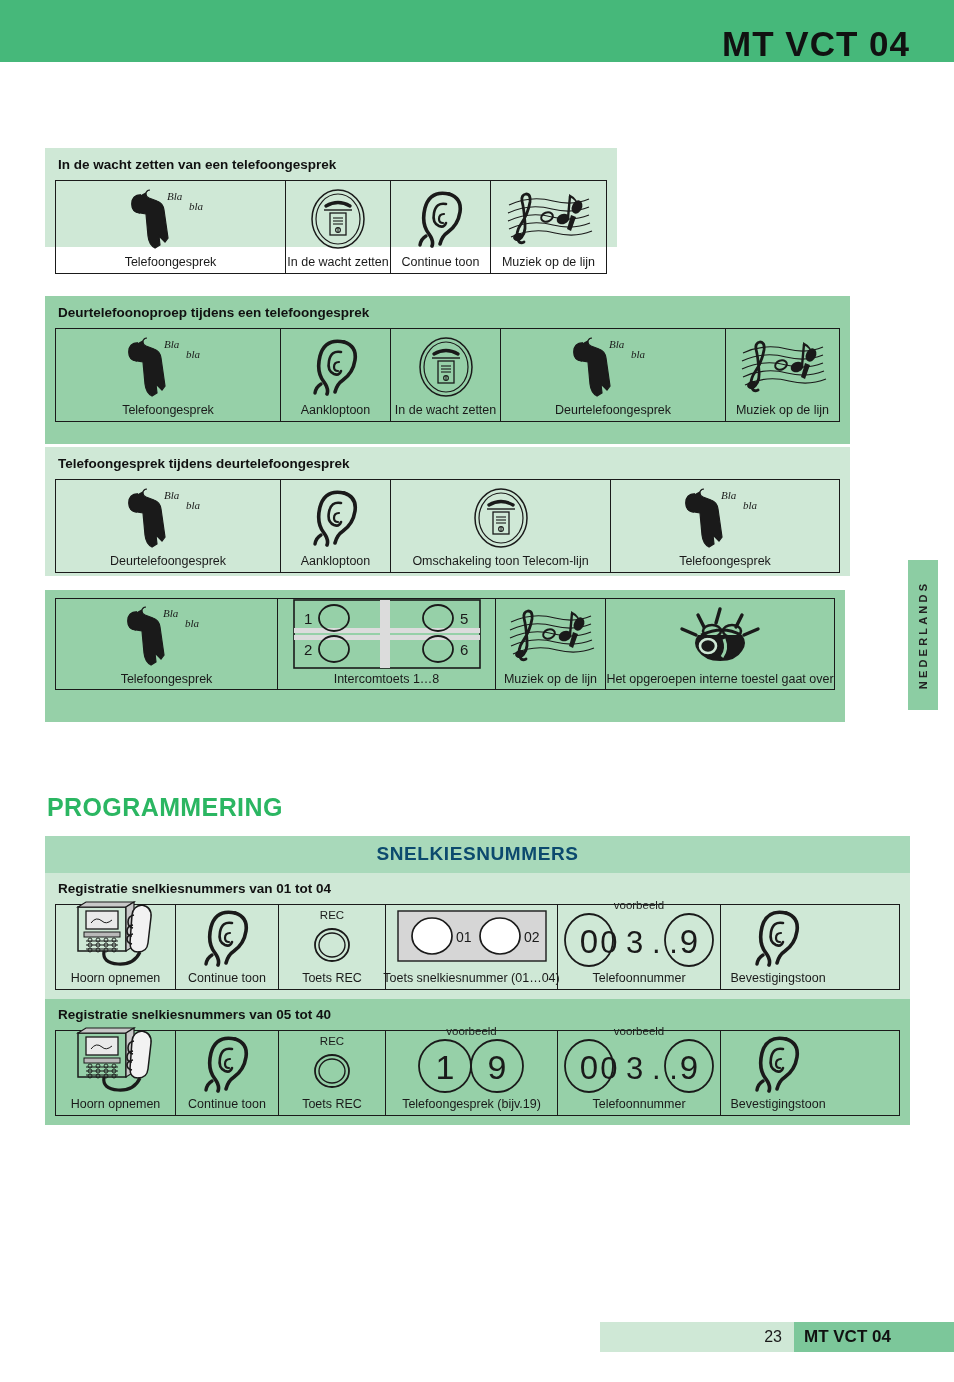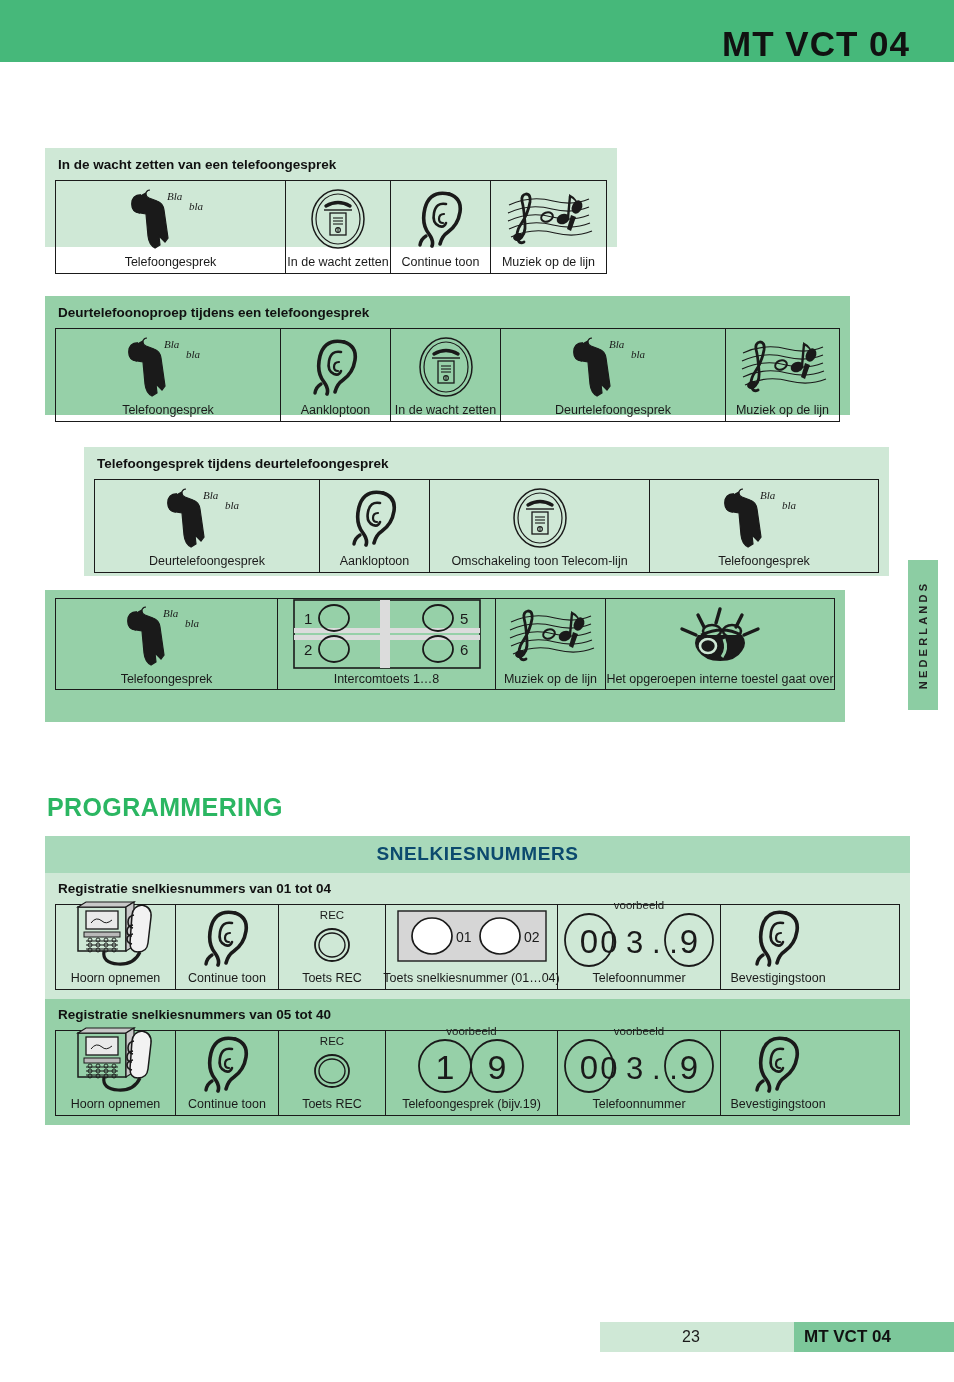--- a/index.html
+++ b/index.html
@@ -85,21 +85,21 @@
   .footer-light {
     position:absolute; left:600px; top:1322px; width:194px; height:30px;
     background:#cfe8d6;
   }
   .footer-dark {
     position:absolute; left:794px; top:1322px; width:160px; height:30px;
     background:#7cc79a;
   }
   .footer-page {
     position:absolute; left:600px; top:1322px; width:182px; height:22px;
-    line-height:30px; text-align:center;
+    line-height:30px; text-align:right;
     font-size:16px; color:#1a1a1a;
   }
   .footer-model {
     position:absolute; left:804px; top:1322px; height:30px;
     line-height:30px; font-size:17px; font-weight:bold; color:#111;
   }
 
   
   svg { display:block; }
   .blabla { font-family:"Liberation Serif", serif; font-style:italic; font-size:11px; fill:#1a1a1a;}
@@ -175,21 +175,21 @@
                 <path d="M63 29 l2 -22" stroke="#1a1a1a" stroke-width="2.4"></path>
                 <path d="M64 8 q8 3 9 11 q1 -9 -9 -14 z" fill="#1a1a1a"></path>
                 <path d="M62 40 l4 -14 l5 2 l-5 14 z" fill="#1a1a1a"></path>
                 <ellipse cx="72" cy="18" rx="5" ry="7" fill="#1a1a1a" transform="rotate(25 72 18)"></ellipse>
               </svg>
             </div>
             <div class="cap">Muziek op de lijn</div>
           </div>
         </div>
       </div>
-      <div class="section sec-mid" style="top: 296px; height: 119px;">
+      <div class="section sec-mid" style="top: 296px; height: 148px;">
         <div class="sec-title">Deurtelefoonoproep tijdens een telefoongesprek</div>
         <div class="flow" style="height: 94px;">
           <div class="cell" style="width: 225px;">
             <div class="art">
               <svg width="96" height="64" viewBox="0 0 96 64">
                 <path d="M18 8 q-9 0 -9 9 q0 8 8 9 l6 1 l2 22 q1 9 7 12 l5 -3 l-1 -9 l6 6 l3 -4 l-4 -28 q-1 -7 -7 -9 l-8 -3 q-3 -1 -3 -4 q0 -4 4 -4" fill="#1a1a1a" stroke="#1a1a1a" stroke-width="1.2"></path>
                 <path d="M18 8 q-9 0 -9 9 q0 8 8 9" fill="none" stroke="#1a1a1a" stroke-width="1.6"></path>
                 <text class="blabla" x="44" y="13">Bla</text>
                 <text class="blabla" x="66" y="23">bla</text>
               </svg>
@@ -251,21 +251,21 @@
                 <path d="M63 29 l2 -22" stroke="#1a1a1a" stroke-width="2.4"></path>
                 <path d="M64 8 q8 3 9 11 q1 -9 -9 -14 z" fill="#1a1a1a"></path>
                 <path d="M62 40 l4 -14 l5 2 l-5 14 z" fill="#1a1a1a"></path>
                 <ellipse cx="72" cy="18" rx="5" ry="7" fill="#1a1a1a" transform="rotate(25 72 18)"></ellipse>
               </svg>
             </div>
             <div class="cap">Muziek op de lijn</div>
           </div>
         </div>
       </div>
-      <div class="section sec-light" style="top: 447px; height: 129px; margin-left: 39px;">
+      <div class="section sec-light" style="top: 447px; height: 129px;">
         <div class="sec-title">Telefoongesprek tijdens deurtelefoongesprek</div>
         <div class="flow" style="height: 94px;">
           <div class="cell" style="width: 225px;">
             <div class="art">
               <svg width="96" height="64" viewBox="0 0 96 64">
                 <path d="M18 8 q-9 0 -9 9 q0 8 8 9 l6 1 l2 22 q1 9 7 12 l5 -3 l-1 -9 l6 6 l3 -4 l-4 -28 q-1 -7 -7 -9 l-8 -3 q-3 -1 -3 -4 q0 -4 4 -4" fill="#1a1a1a" stroke="#1a1a1a" stroke-width="1.2"></path>
                 <path d="M18 8 q-9 0 -9 9 q0 8 8 9" fill="none" stroke="#1a1a1a" stroke-width="1.6"></path>
                 <text class="blabla" x="44" y="13">Bla</text>
                 <text class="blabla" x="66" y="23">bla</text>
               </svg>

